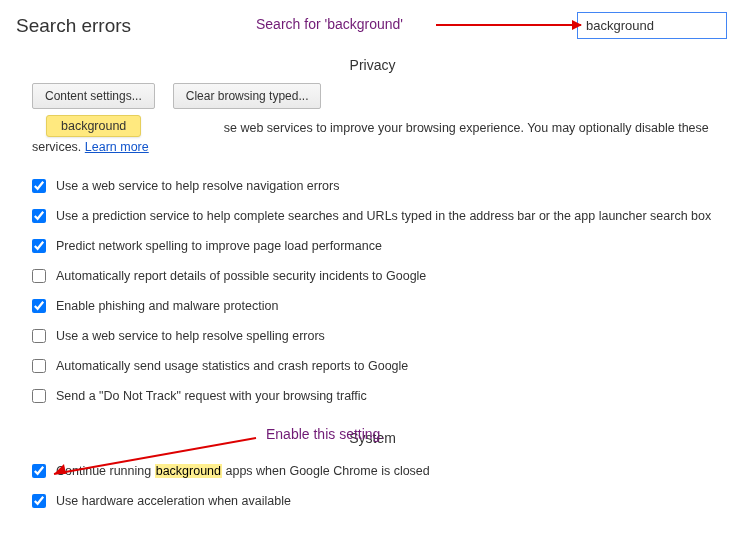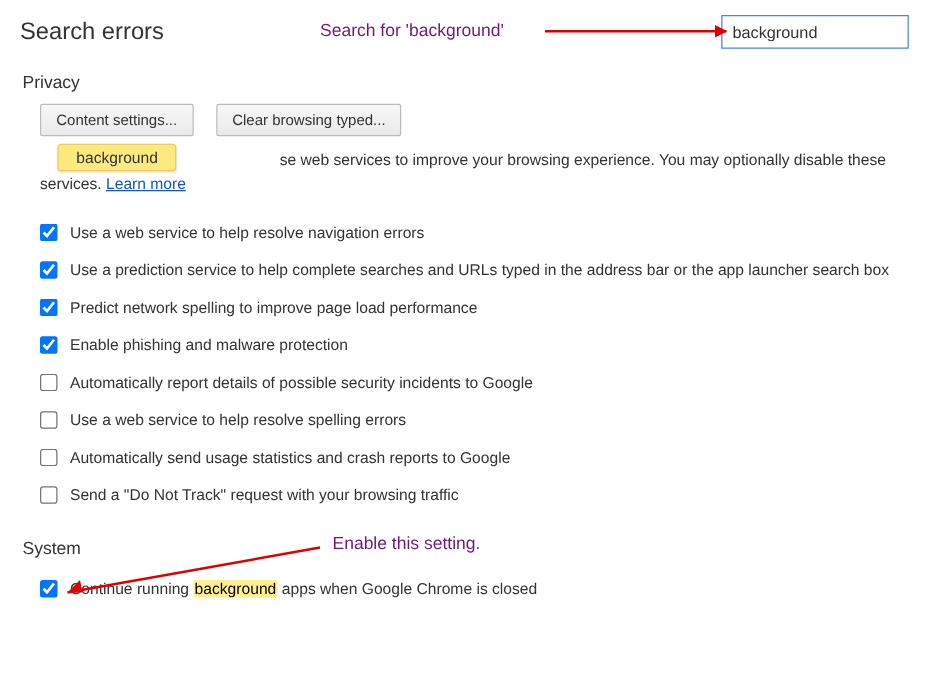--- a/index.html
+++ b/index.html
@@ -67,20 +67,21 @@
     font-size: 13px;
     font-family: inherit;
     color: #333;
     background: transparent;
   }
   .section-title {
     font-size: 14px;
     color: #333;
     margin: 14px 0 10px 0;
     padding-left: 2px;
+    text-align: center;
   }
   .btn-row {
     display: flex;
     gap: 18px;
     padding-left: 16px;
     margin-bottom: 10px;
   }
   .btn {
     border: 1px solid #bbb;
     background: linear-gradient(#f7f7f7,#eaeaea);
@@ -182,26 +183,26 @@
     </label>
     <label class="check-row">
       <input type="checkbox" checked="" style="">
       <span>Use a prediction service to help complete searches and URLs typed in the address bar or the app launcher search box</span>
     </label>
     <label class="check-row">
       <input type="checkbox" checked="" style="">
       <span>Predict network spelling to improve page load performance</span>
     </label>
     <label class="check-row">
+      <input type="checkbox" style="">
+      <span>Automatically report details of possible security incidents to Google</span>
+    </label>
+    <label class="check-row">
       <input type="checkbox" checked="" style="">
       <span>Enable phishing and malware protection</span>
-    </label>
-    <label class="check-row">
-      <input type="checkbox" style="">
-      <span>Automatically report details of possible security incidents to Google</span>
     </label>
     <label class="check-row">
       <input type="checkbox" style="">
       <span>Use a web service to help resolve spelling errors</span>
     </label>
     <label class="check-row">
       <input type="checkbox" style="">
       <span>Automatically send usage statistics and crash reports to Google</span>
     </label>
     <label class="check-row">
@@ -215,14 +216,18 @@
   <svg class="arrow-diag" style="left:30px; top:4px;" width="220" height="46">
     <line x1="210" y1="4" x2="8" y2="40" stroke="#d00" stroke-width="2"></line>
     <polygon points="8,40 18,30 20,40" fill="#d00"></polygon>
   </svg>
   <div class="section-title">System</div>
   <div id="system-options">
       <label class="check-row">
         <input type="checkbox" checked="" style="">
         <span><span>Continue running </span><mark class="hl">background</mark><span> apps when Google Chrome is closed</span></span>
       </label>
+      <label class="check-row">
+        <input type="checkbox" checked="" style="">
+        <span>Use hardware acceleration when available</span>
+      </label>
     </div>
 </div>
 
 </body></html>

